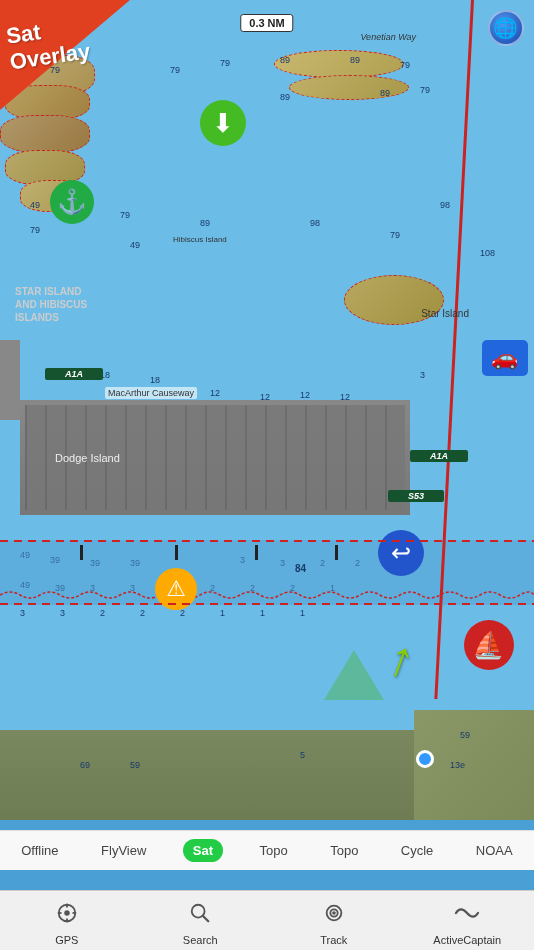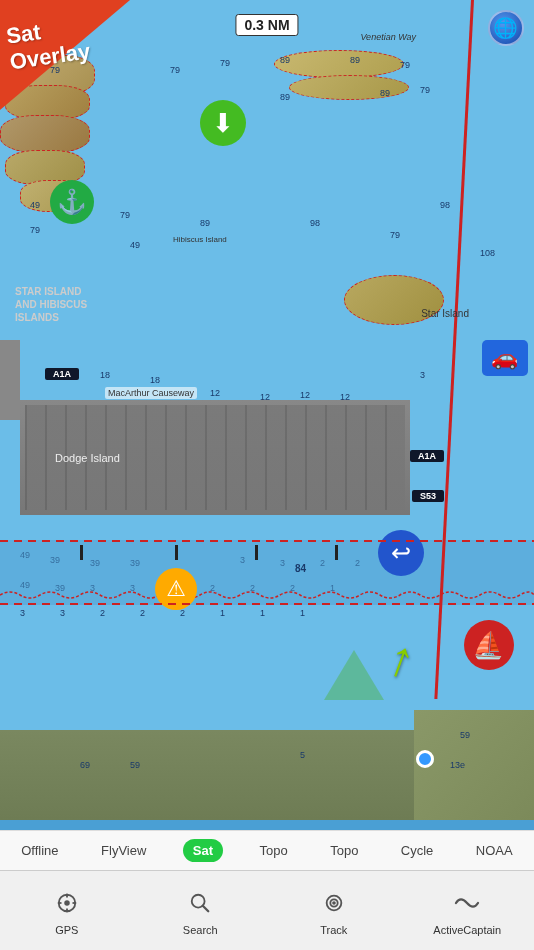--- a/index.html
+++ b/index.html
@@ -46,21 +46,21 @@
 
     
     .scale-bar {
       position: absolute;
       top: 14px;
       left: 50%;
       transform: translateX(-50%);
       background: white;
       border: 1.5px solid #333;
       padding: 2px 8px;
-      font-size: 14px;
+      font-size: 11px;
       font-weight: bold;
       color: #222;
       border-radius: 3px;
     }
 
     
     .sat-overlay-badge {
       position: absolute;
       top: 0; left: 0;
       width: 130px; height: 110px;
@@ -189,35 +189,36 @@
       width: 3px; height: 700px;
       background: #cc2222;
       z-index: 12;
       transform: rotate(3deg);
       transform-origin: top;
     }
 
     
     .ata-badge {
       position: absolute;
-      background: #0f172a;
+      background: #14532d;
       color: white;
       font-size: 9px;
       font-weight: bold;
-      padding: 1px 8px;
+      padding: 1px 20px;
       border-radius: 2px;
       z-index: 16;
+      font-style: italic;
     }
 
     
     #bottom-tabs {
       position: absolute;
       bottom: 0; left: 0;
       width: 534px;
-      height: 80px;
+      height: 60px;
       background: #f0f0f0;
       border-top: 1px solid #ccc;
       display: flex;
       align-items: center;
       justify-content: space-around;
       z-index: 50;
     }
     .tab-item {
       display: flex;
       flex-direction: column;

